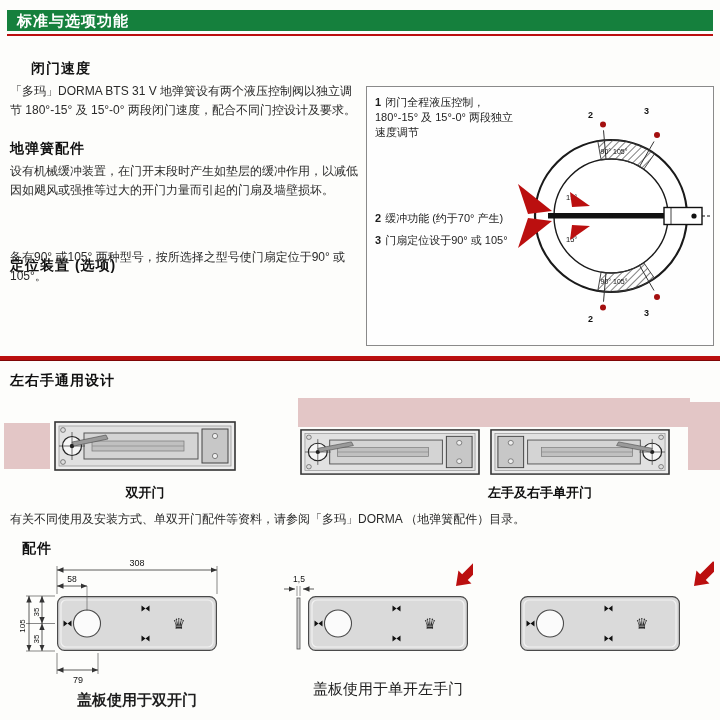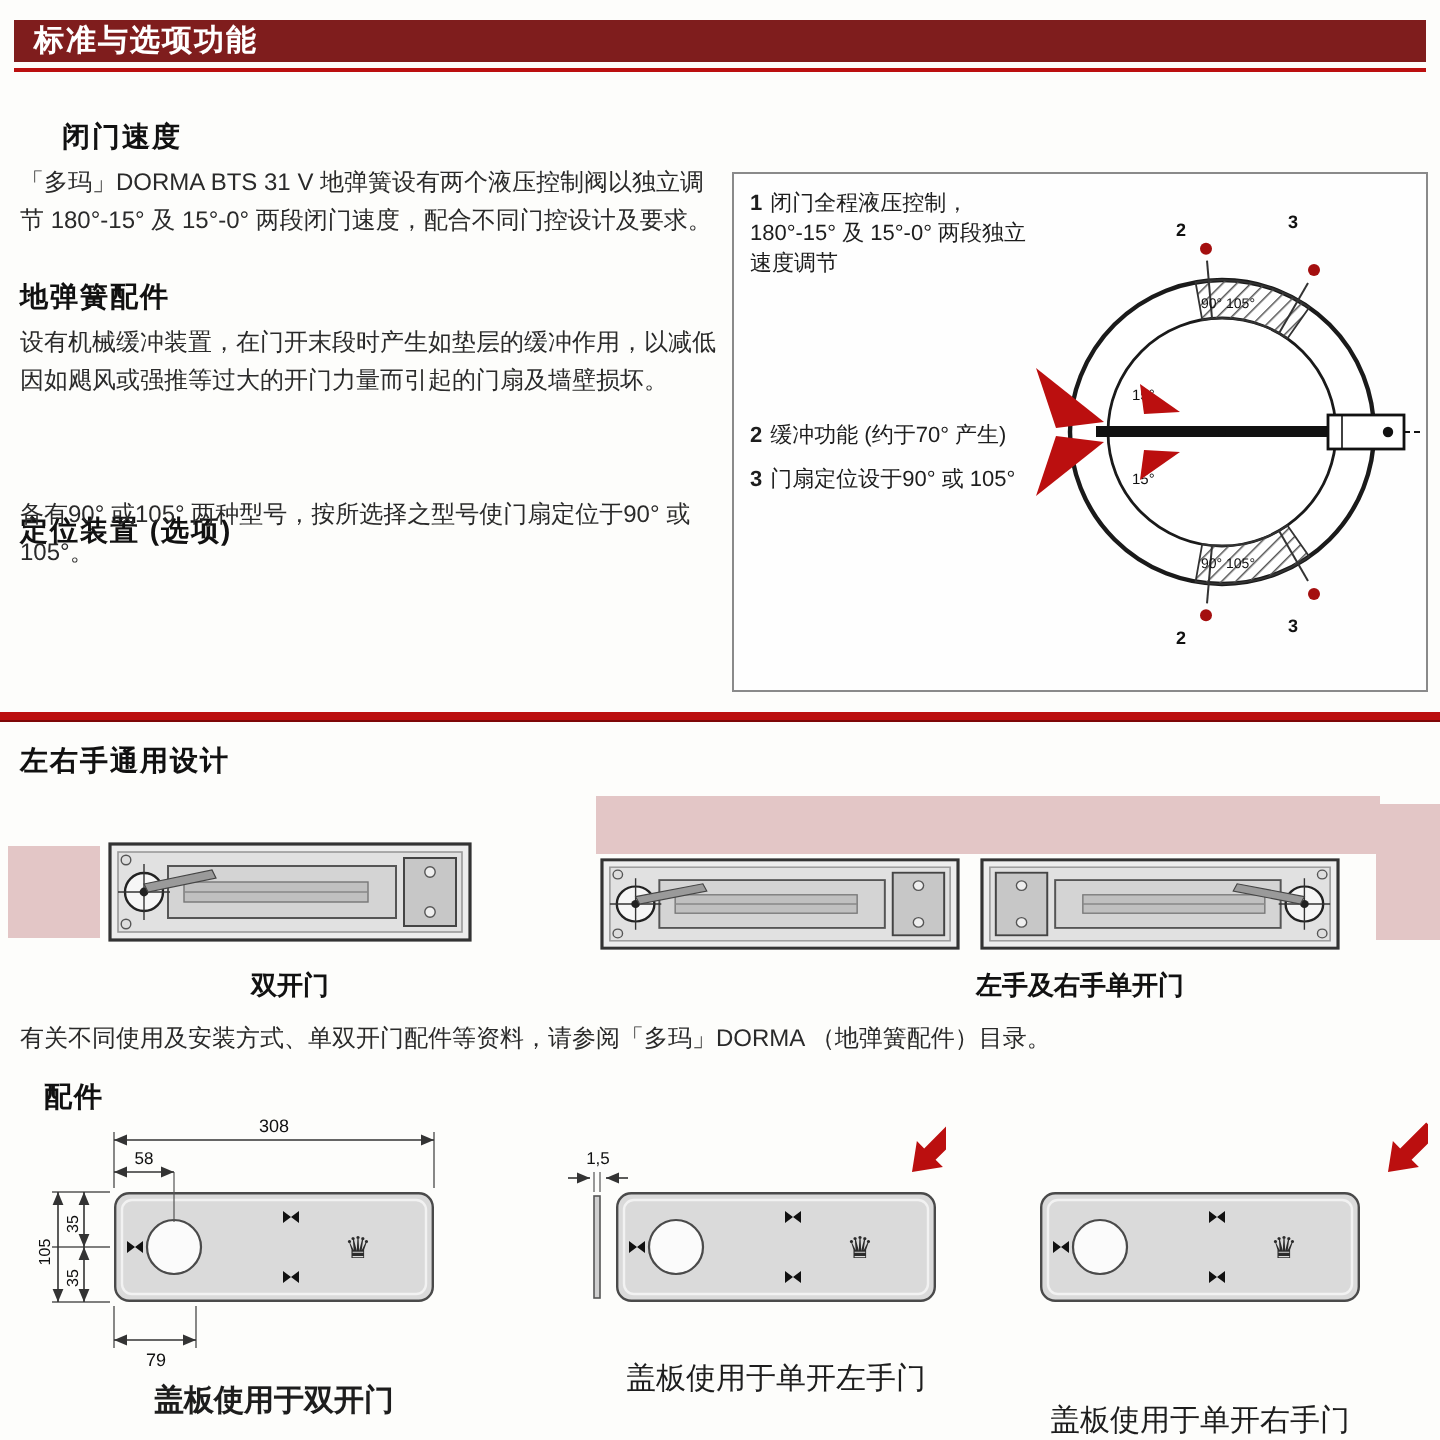--- a/index.html
+++ b/index.html
@@ -4,21 +4,21 @@
 <style>
   * { margin:0; padding:0; box-sizing:border-box; }
   html,body { background:#ffffff; }
   .page {
     position:relative; width:720px; height:720px; overflow:hidden;
     background:#fdfdfb; color:#1a1a1a;
     font-family:"Liberation Sans","DejaVu Sans",sans-serif;
   }
   .titlebar {
     position:absolute; left:7px; top:10px; width:706px; height:21px;
-    background:#7f1d1d; color:#fff; font-weight:bold; font-size:15px;
+    background:#15803d; color:#fff; font-weight:bold; font-size:15px;
     line-height:21px; padding-left:10px; letter-spacing:1px;
   }
   .titlebar-underline { position:absolute; left:7px; top:34px; width:706px; height:2px; background:#bb0f0f; }
   .sec-heading { position:absolute; font-size:14px; font-weight:bold; color:#111; letter-spacing:1px; }
   .body-text { position:absolute; font-size:12px; color:#2a2a2a; line-height:19px; }
   .diagram-box { position:absolute; left:366px; top:86px; width:348px; height:260px; border:1px solid #8a8a8a; background:#fefefe; }
   .dnote { position:absolute; left:8px; width:144px; font-size:11px; line-height:15px; color:#1d1d1d; }
   .dnote .nnum { font-weight:bold; margin-right:4px; }
   .dnote .ntext { font-weight:normal; }
   .dnote1 { top:8px; font-weight:bold; }
@@ -208,15 +208,14 @@
     <use href="#hinge-arrow" transform="translate(198,30) rotate(135) scale(1.15)"></use>
   </svg>
 
   <svg class="plate-svg" style="left:486px; top:556px;" width="228" height="132" viewBox="0 0 228 132">
     <use href="#plate-unit" x="34" y="40"></use>
     <use href="#hinge-arrow" transform="translate(208,30) rotate(135) scale(1.15)"></use>
   </svg>
 
   <div class="plate-caption" style="left:57px; top:691px;font-weight:bold;">盖板使用于双开门</div>
   <div class="plate-caption" style="left:308px; top:680px;">盖板使用于单开左手门</div>
-  <div class="plate-caption" style="left:520px; top:701px;">盖板使用于单开右手门</div>
 
 </div>
 
 </body></html>

